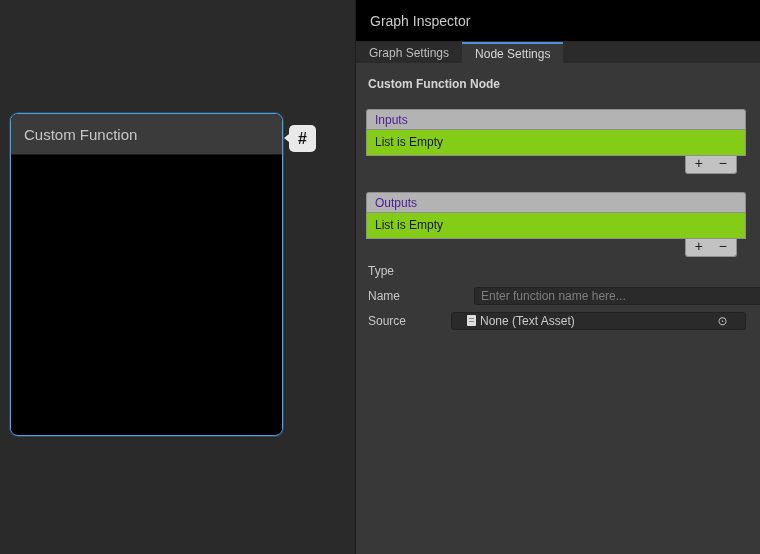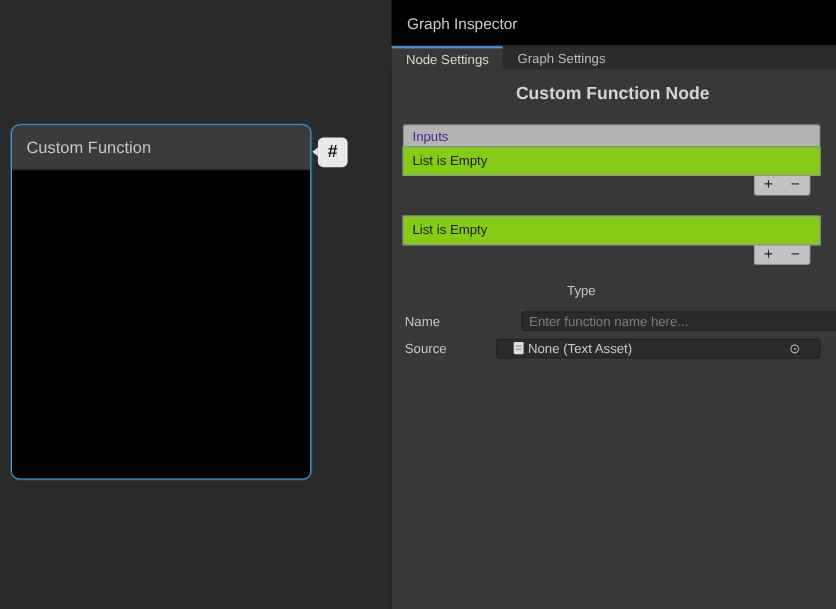--- a/index.html
+++ b/index.html
@@ -55,21 +55,21 @@
     padding:0 13px; display:flex; align-items:center;
     font-size:12px; color:#bdbdbd; cursor:pointer; position:relative;
   }
   .tab.active {
     background:#383838; color:#d6d6d6; border-top:2px solid #4f90d9;
   }
 
   .content { padding:0; }
 
   .section-title {
-    margin:14px 14px 0 12px; color:#d4d4d4; font-size:16px; font-weight:bold;text-align:center;
+    margin:14px 14px 0 12px; color:#d4d4d4; font-size:12px; font-weight:bold;
   }
 
   
   .rlist { margin:18px 14px 0 10px; font-size:12px; }
   .rlist-header {
     background:#b3b3b3; border:1px solid #8f8f8f; border-bottom:none;
     border-radius:3px 3px 0 0; padding:3px 8px 2px; color:#4c1d95;
   }
   .rlist-body {
     background:#84cc16; border:1px solid #8f8f8f;
@@ -83,21 +83,21 @@
   }
   .rlist-btn {
     color:#222; font-size:14px; line-height:15px; cursor:pointer;
     user-select:none;
   }
 
   
   .field-row {
     display:flex; align-items:center; margin:6px 14px 0 12px; height:19px;
   }
-  .field-row.first { margin-top:16px;flex-direction:column; }
+  .field-row.first { margin-top:4px; }
   .field-label { width:83px; color:#c6c6c6; font-size:12px; flex:0 0 83px; }
   .field-control { flex:1; position:relative; }
 
   .dropdown {
     height:18px; background:#515151; border:1px solid #303030; border-radius:3px;
     display:flex; align-items:center; padding:0 18px 0 6px;
     color:#e6e6e6; font-size:12px; cursor:pointer; position:relative;
   }
   .dropdown-arrow {
     position:absolute; right:5px; top:3px; font-size:8px; color:#c9c9c9;
@@ -139,40 +139,41 @@
   <div class="node-badge">
     <span>#</span>
   </div>
 </div>
 
 <div class="inspector">
 
   <div class="inspector-header">Graph Inspector</div>
 
   <div class="tabs">
+    <div class="tab">Graph Settings</div>
     <div class="tab active">Node Settings</div>
-    <div class="tab">Graph Settings</div>
   </div>
 
   <div class="content">
 
     <div class="section-title">Custom Function Node</div>
 
     <div class="rlist">
       <div class="rlist-header">Inputs</div>
       <div class="rlist-body">List is Empty</div>
       <div class="rlist-footer">
         <div class="rlist-footer-bar">
           <span class="rlist-btn">+</span>
           <span class="rlist-btn">−</span>
         </div>
       </div>
     </div>
 
     <div class="rlist">
+      <div class="rlist-header">Outputs</div>
       <div class="rlist-body">List is Empty</div>
       <div class="rlist-footer">
         <div class="rlist-footer-bar">
           <span class="rlist-btn">+</span>
           <span class="rlist-btn">−</span>
         </div>
       </div>
     </div>
 
     <div class="field-row first">

